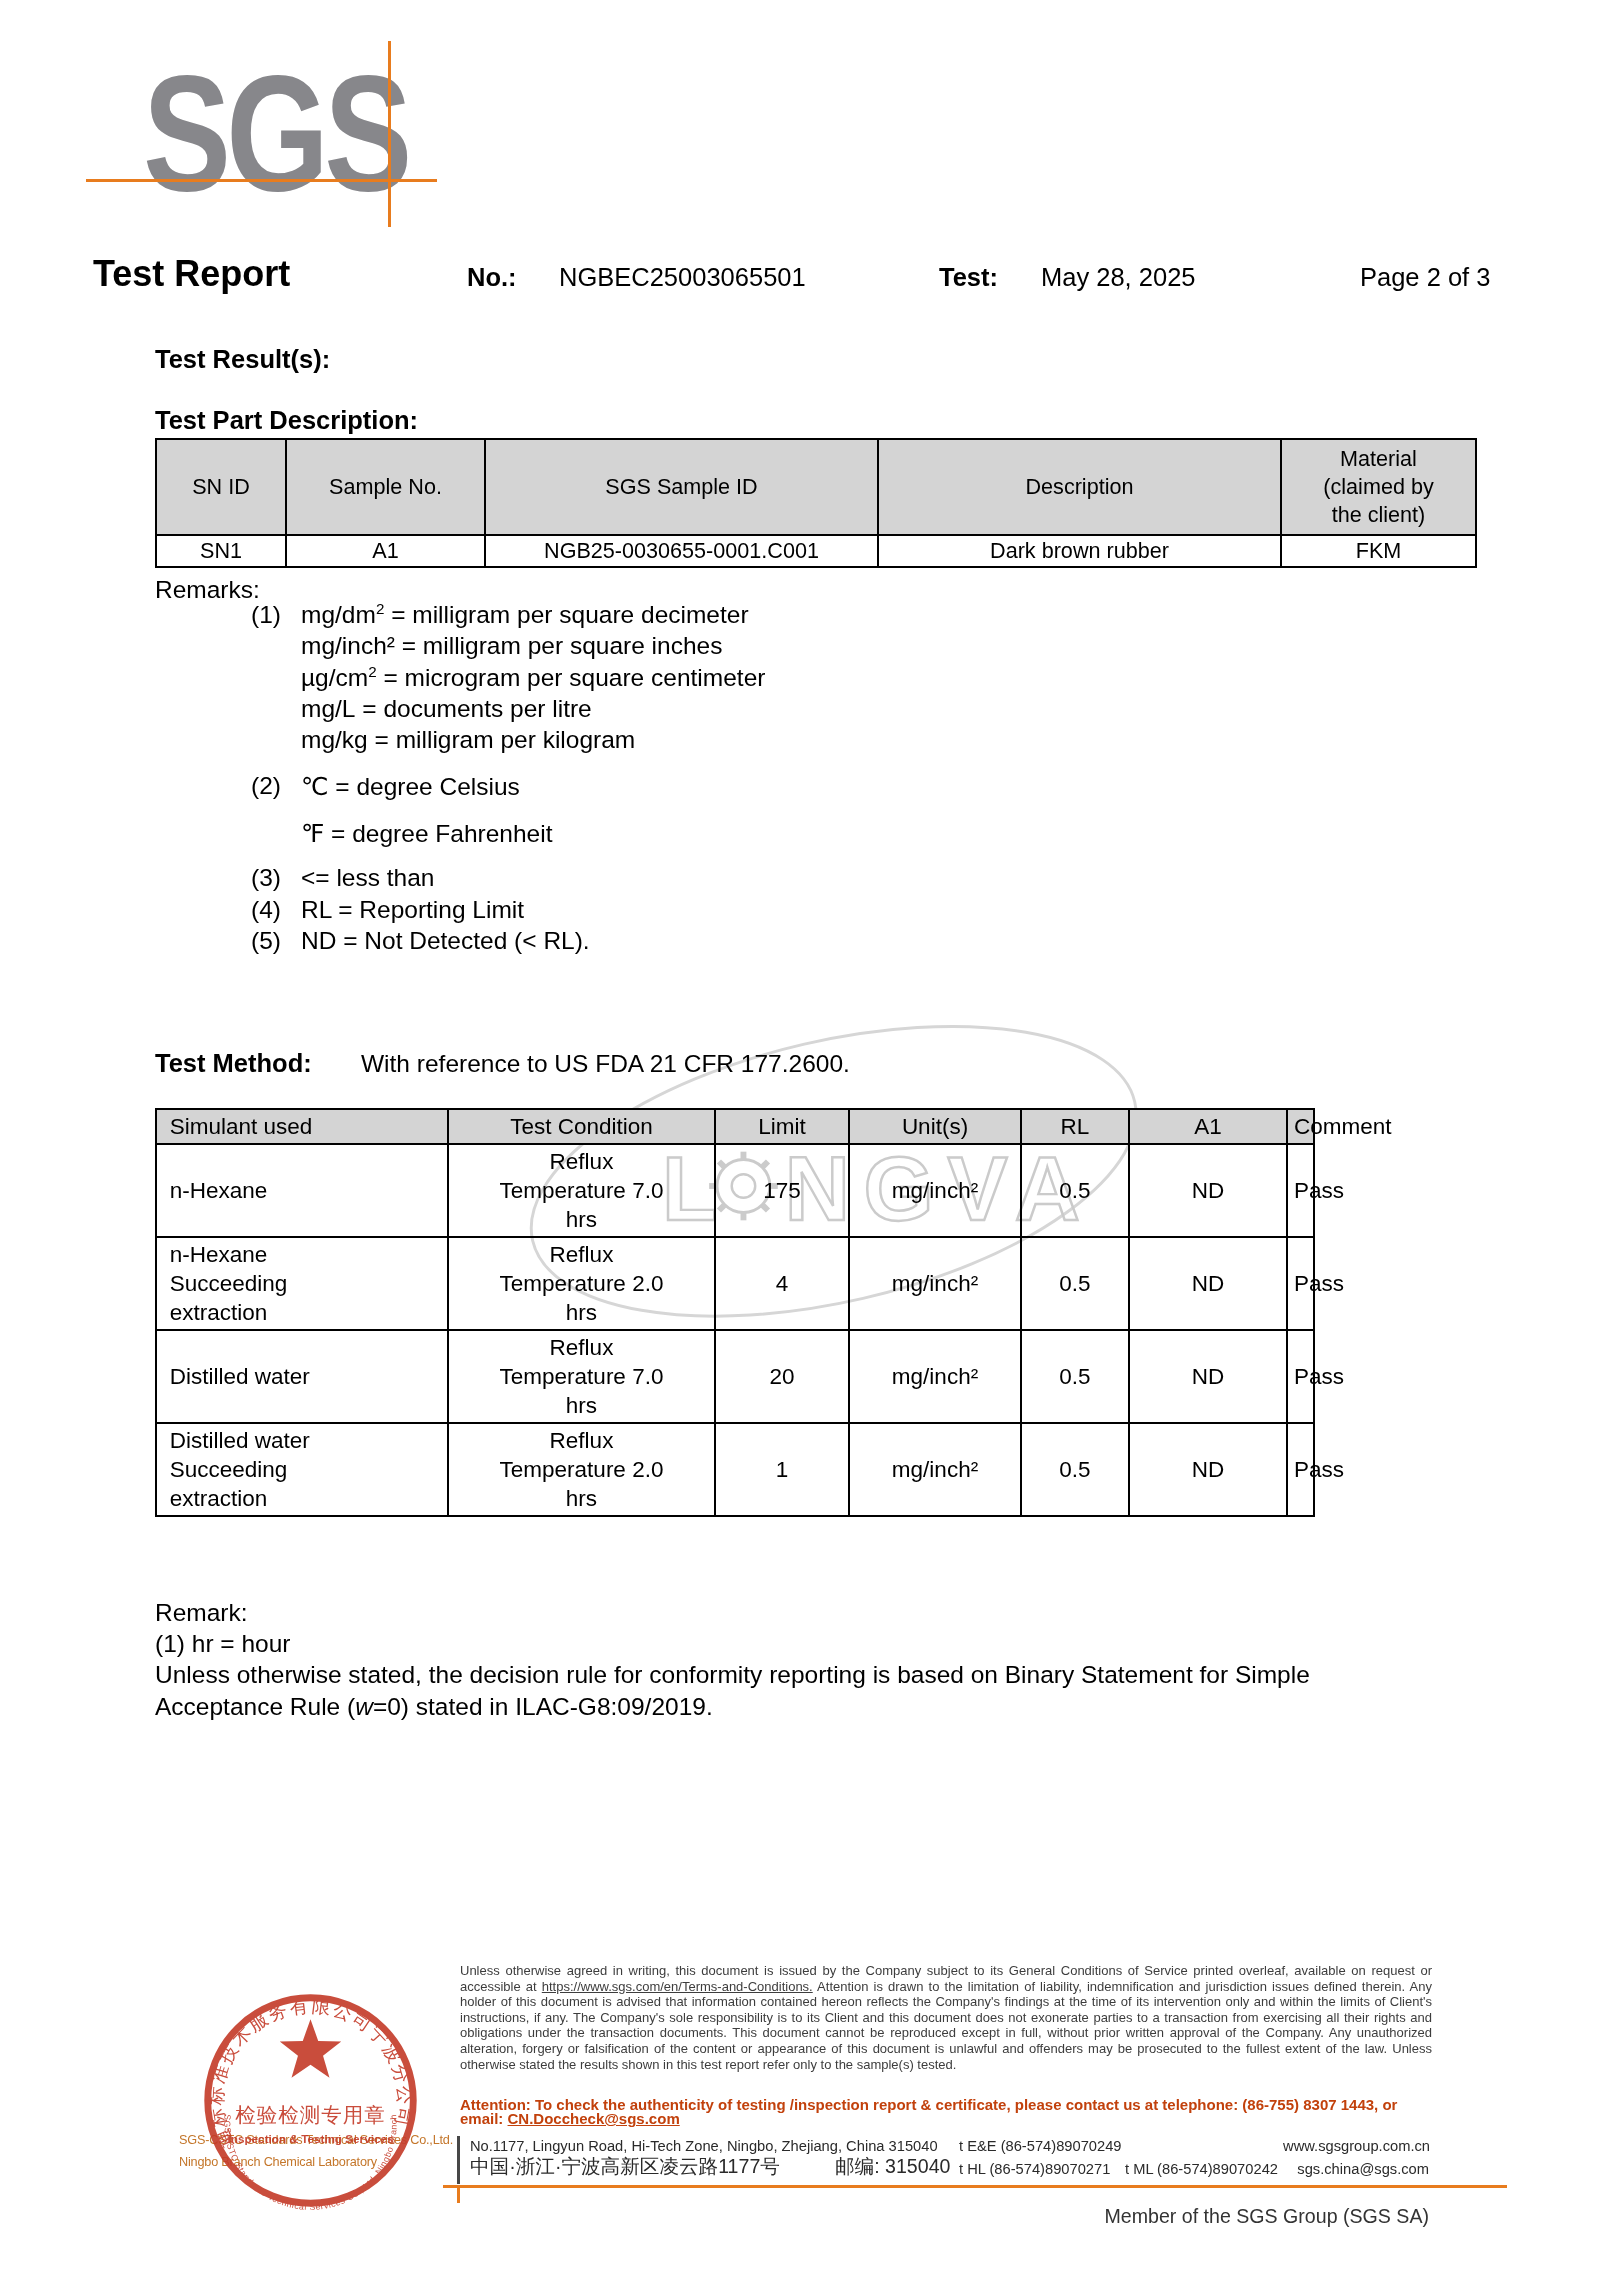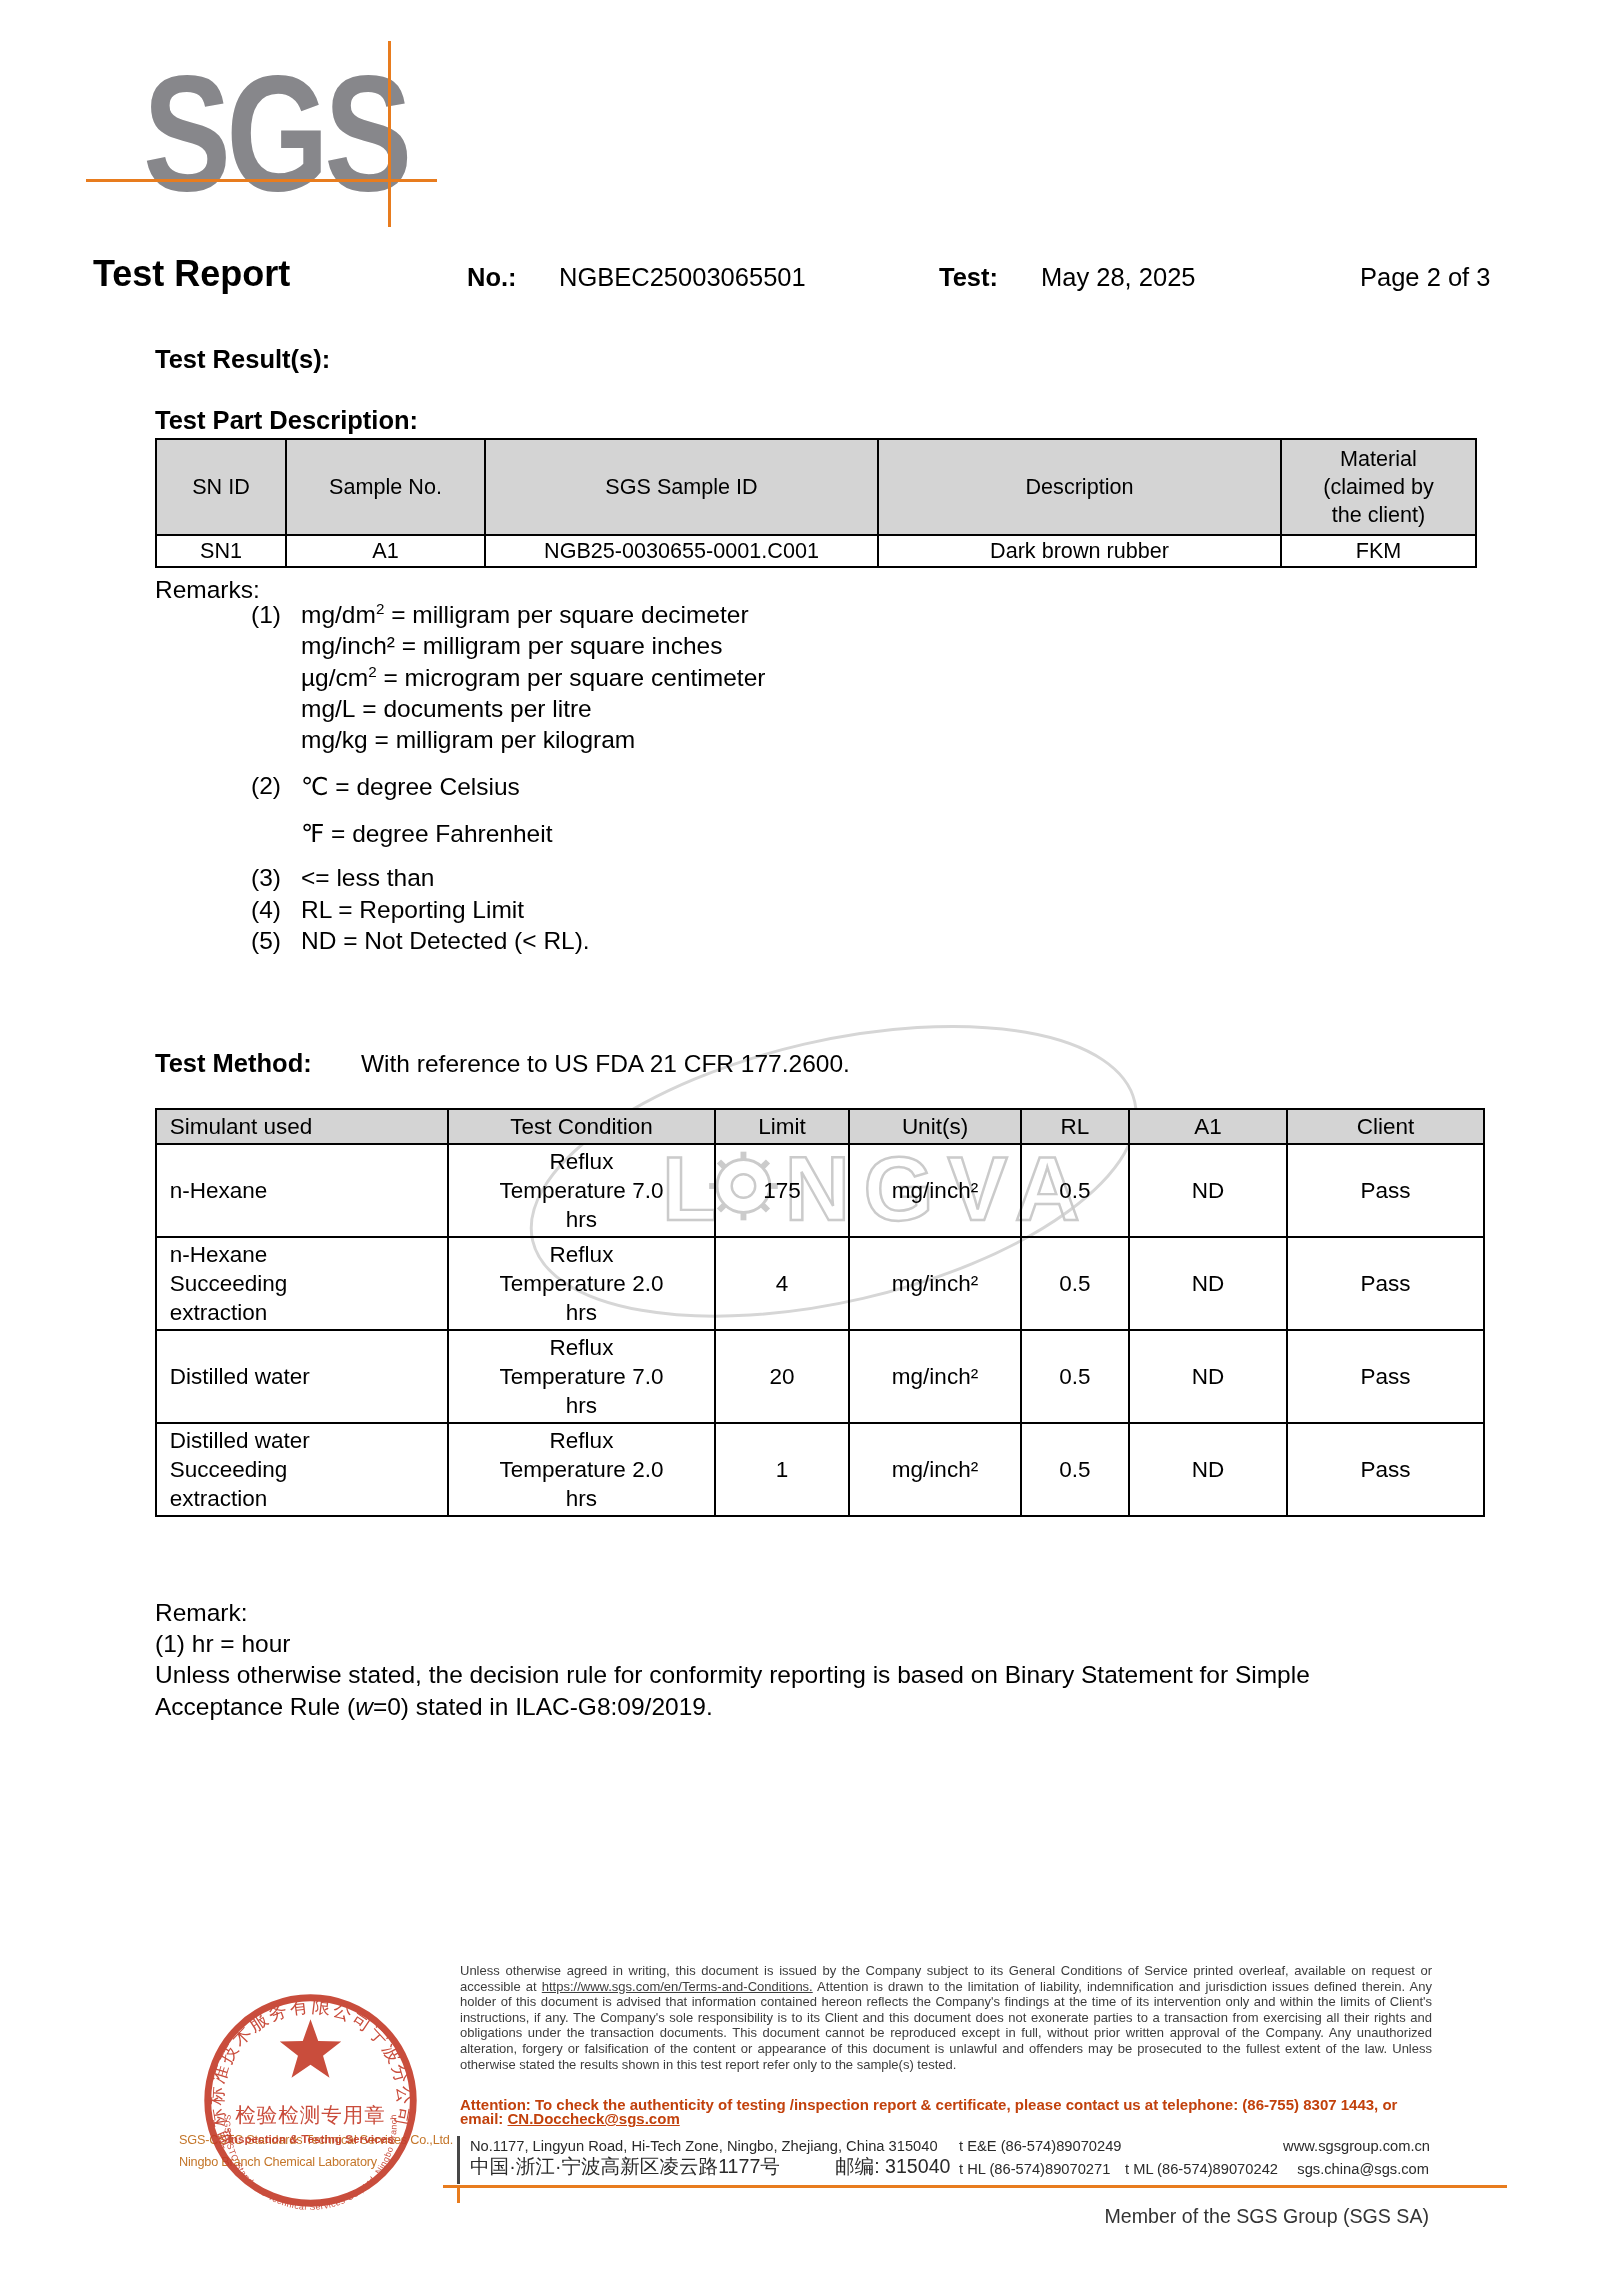--- a/index.html
+++ b/index.html
@@ -143,39 +143,39 @@
   <div class="rm-num" style="top:864px;">(3)</div>
   <div class="rm-txt" style="top:864px;">&lt;= less than</div>
   <div class="rm-num" style="top:896px;">(4)</div>
   <div class="rm-txt" style="top:896px;">RL = Reporting Limit</div>
   <div class="rm-num" style="top:927px;">(5)</div>
   <div class="rm-txt" style="top:927px;">ND = Not Detected (&lt; RL).</div>
 
   <div class="abs h-sec" style="left:155px; top:1049px;">Test Method:</div>
   <div class="abs body-text" style="left:361px; top:1050px;">With reference to US FDA 21 CFR 177.2600.</div>
 
-  <table class="t2 abs" style="left:155px; top:1108px; width:1330px;">
+  <table class="t2 abs" style="left:155px; top:1108px; width:1160px;">
     <colgroup>
       <col style="width:292px">
         <col style="width:267px">
         <col style="width:134px">
         <col style="width:172px">
       <col style="width:108px">
         <col style="width:158px">
         <col>
     </colgroup>
     <tbody>
         <tr style="height:33px">
       <th class="left">Simulant used</th>
       <th>Test Condition</th>
       <th>Limit</th>
       <th>Unit(s)</th>
       <th>RL</th>
       <th>A1</th>
-      <th>Client</th>
+      <th>Comment</th>
     </tr>
     <tr style="height:93px">
       <td class="left pre">n-Hexane</td>
       <td class="pre">Reflux
 Temperature 7.0
 hrs</td>
       <td>175</td>
       <td>mg/inch²</td>
       <td>0.5</td>
       <td>ND</td>

